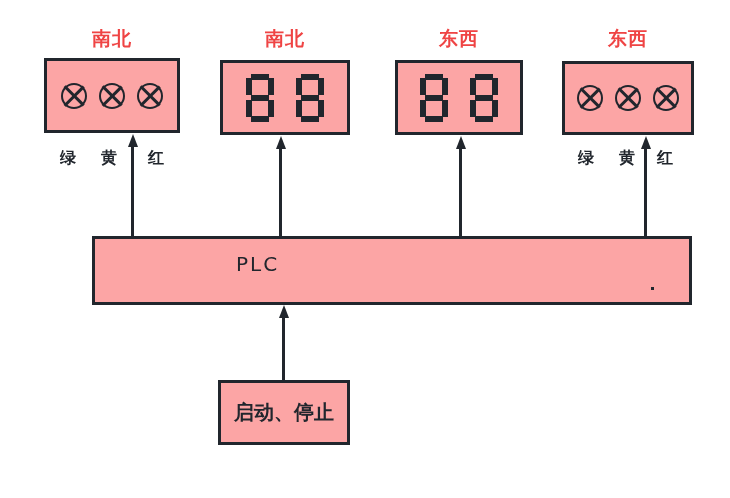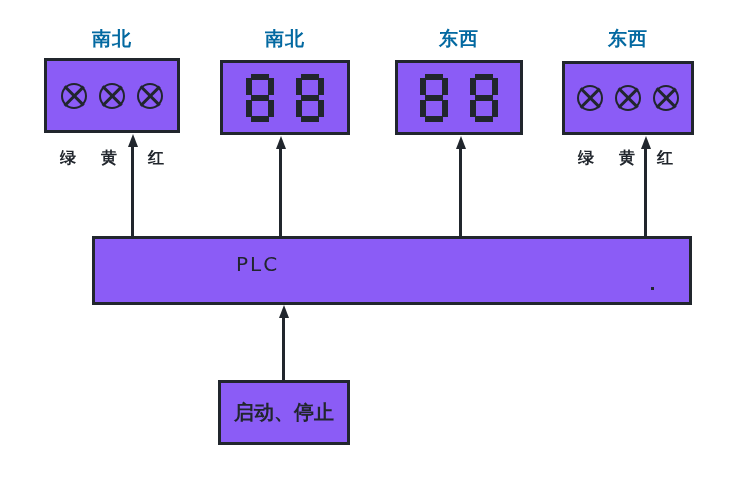--- a/index.html
+++ b/index.html
@@ -16,30 +16,30 @@
   }
   #canvas {
     position: relative;
     width: 730px;
     height: 498px;
     background: #ffffff;
   }
   .box {
     position: absolute;
     border: 3px solid #21262d;
-    background: #8b5cf6;
+    background: #fca5a5;
     box-sizing: border-box;
   }
   .title {
     position: absolute;
     font-family: "DejaVu Sans", sans-serif;
     font-size: 19px;
     font-weight: 700;
     letter-spacing: 1px;
-    color: #0369a1;
+    color: #ef4444;
     text-align: center;
     white-space: nowrap;
   }
   .lamp-row {
     position: absolute;
     left: 0;
     right: 0;
     top: 0;
     bottom: 0;
     display: flex;

